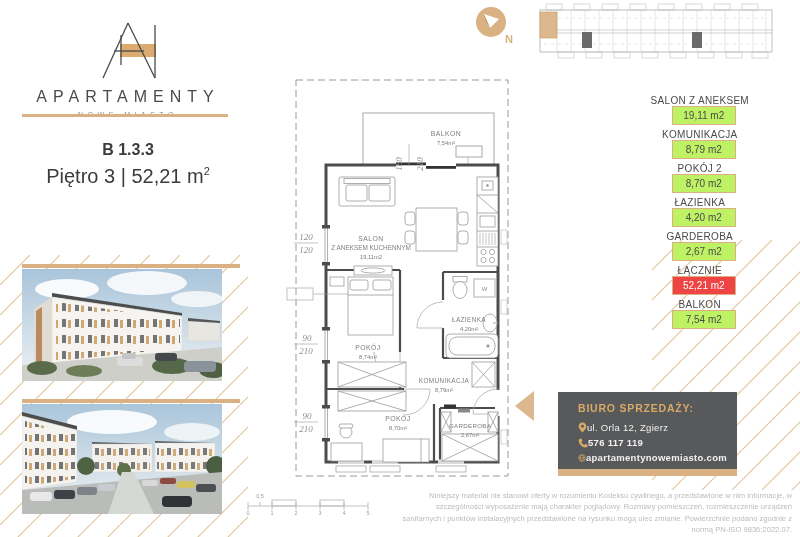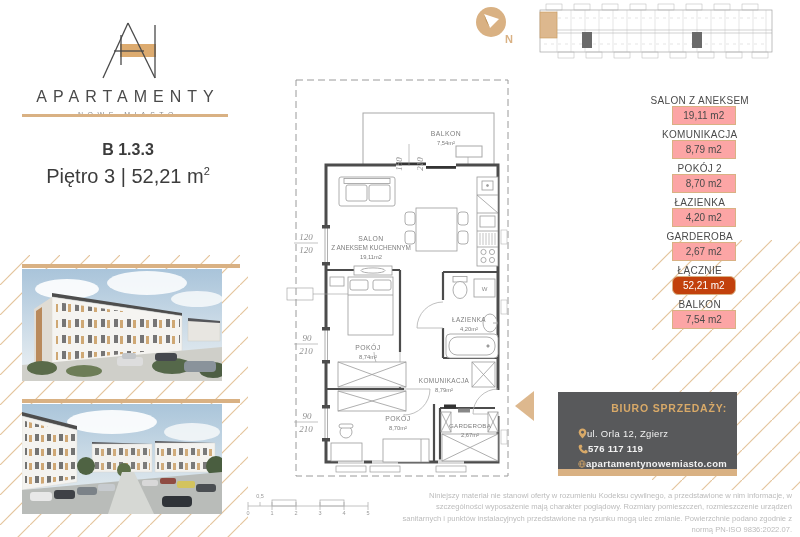--- a/index.html
+++ b/index.html
@@ -22,27 +22,27 @@
 
   
   .bar1{left:22px;top:264px;width:218px;height:4px;background:#d9b183;}
   .bar2{left:22px;top:399px;width:218px;height:4px;background:#d9b183;}
 
   
   .area-table{right:43px;top:95px;display:flex;flex-direction:column;gap:4px;}
   .trow{display:flex;align-items:center;justify-content:flex-start;flex-direction:column;}
   .tlabel{font-size:10px;color:#4a4a4a;letter-spacing:.3px;margin-right:8px;white-space:nowrap;}
   .tbox{width:62px;height:17px;line-height:17px;text-align:center;font-size:10px;color:#4a4a4a;
-        background:#fca5a5;border:1px solid #d9b183;}
-  .trow.total .tbox{background:#c2410c;color:#ffffff;border-color:#d9b183;border-radius:6px;}
+        background:#bef264;border:1px solid #d9b183;}
+  .trow.total .tbox{background:#ef4444;color:#ffffff;border-color:#d9b183;}
 
   
   .office{left:558px;top:392px;width:179px;height:77px;background:#58595b;box-sizing:border-box;
           padding:10px 10px 0 20px;}
-  .office-title{font-size:10.5px;font-weight:700;letter-spacing:.8px;color:#d8a968;margin-bottom:14px;text-align:right;}
+  .office-title{font-size:10.5px;font-weight:700;letter-spacing:.8px;color:#d8a968;margin-bottom:8px;}
   .office-row{display:flex;align-items:center;gap:0;margin-top:4px;}
   .office-row .txt{font-size:9.5px;color:#f2f2f2;letter-spacing:.3px;}
   .office-row.strong .txt{font-weight:700;}
   .office-bar{left:558px;top:469px;width:179px;height:7px;background:#d9b183;}
 
   
   .disclaimer{left:402px;top:490px;width:390px;font-size:7.6px;line-height:1.5;color:#bcbcbc;
               text-align:right;}
 </style>
 </head>

